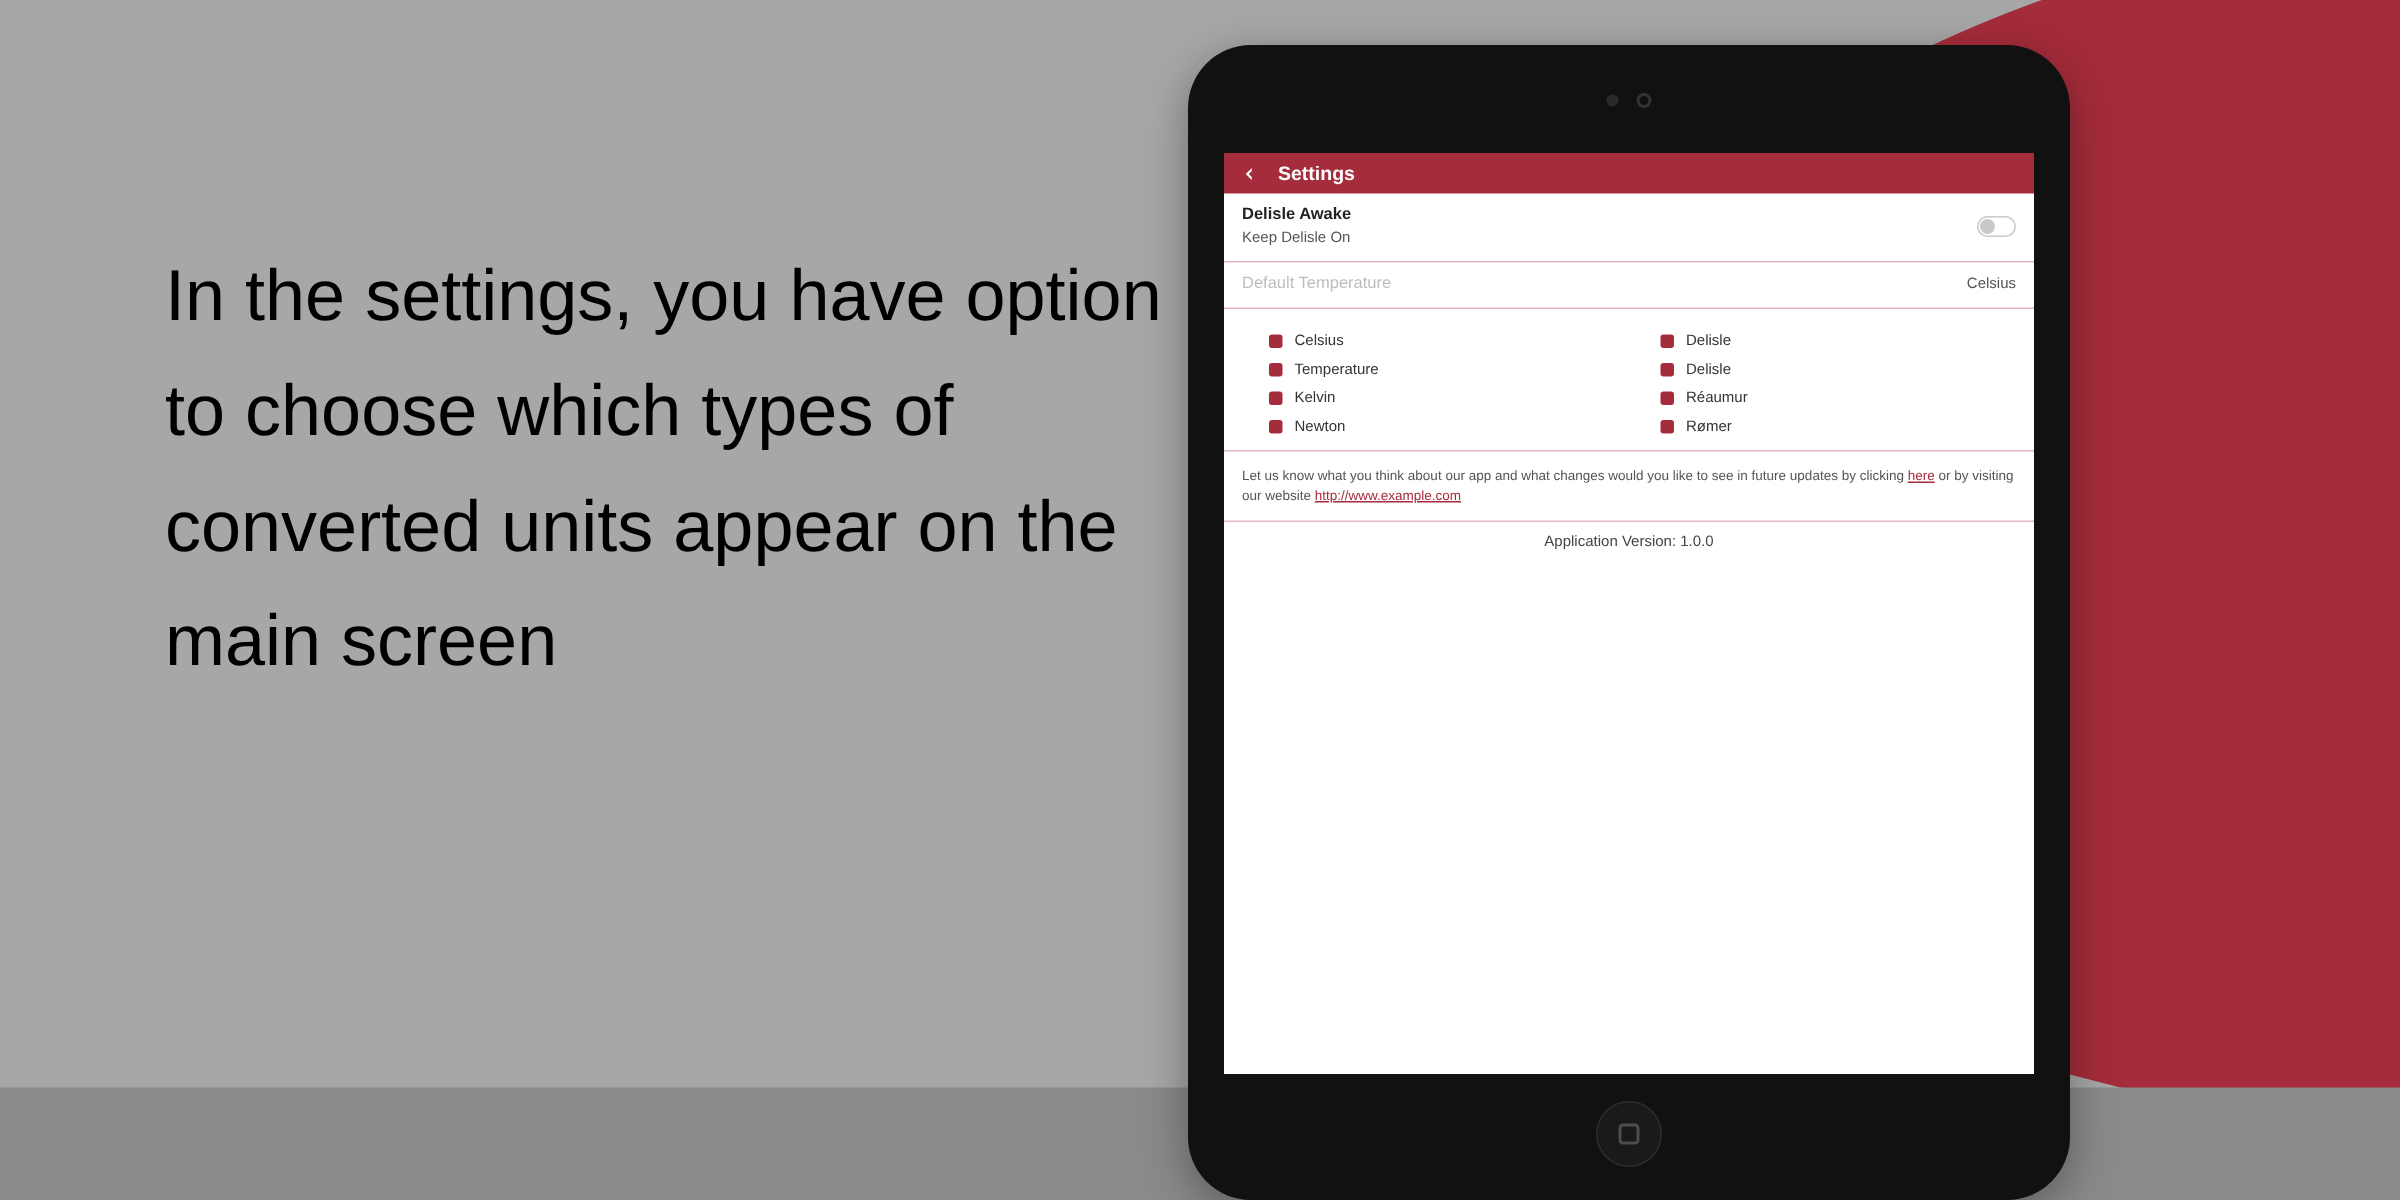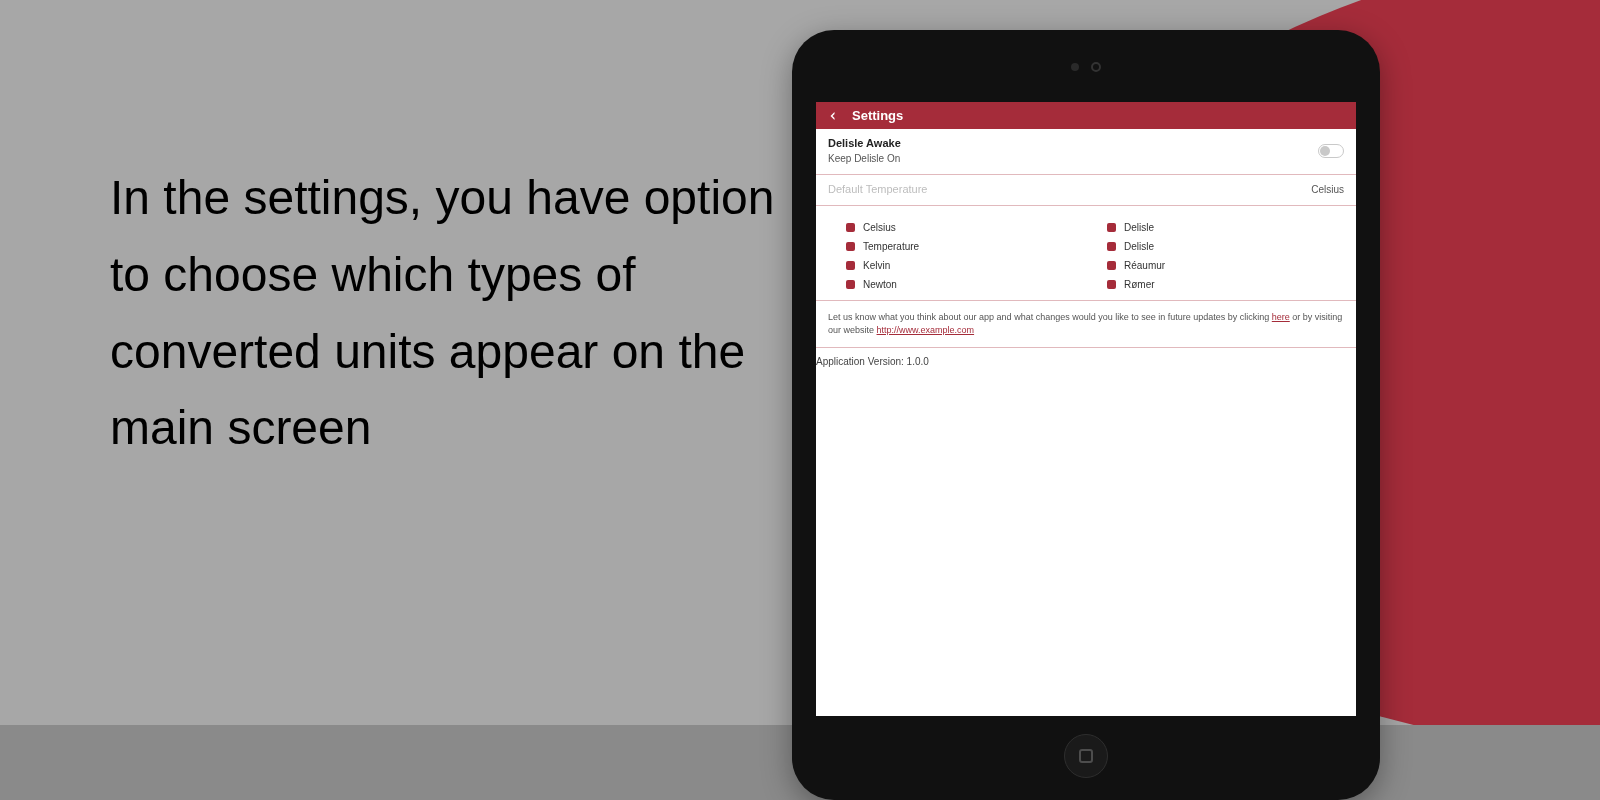--- a/index.html
+++ b/index.html
@@ -128,21 +128,21 @@
     background: #a52c3a;
     flex: 0 0 auto;
   }
 
   .contact-text {
     font-size: 9px; color: #555; line-height: 1.45; margin-top: 2px;
   }
   .contact-text .lk { color: #a52c3a; text-decoration: underline; }
 
   .version {
-    text-align: left;
+    text-align: center;
     font-size: 10px;
     color: #444;
     padding: 8px 0 4px;
   }
 </style>
 </head>
 <body>
 
 <div class="stage">
   <div class="red-arc"></div>

